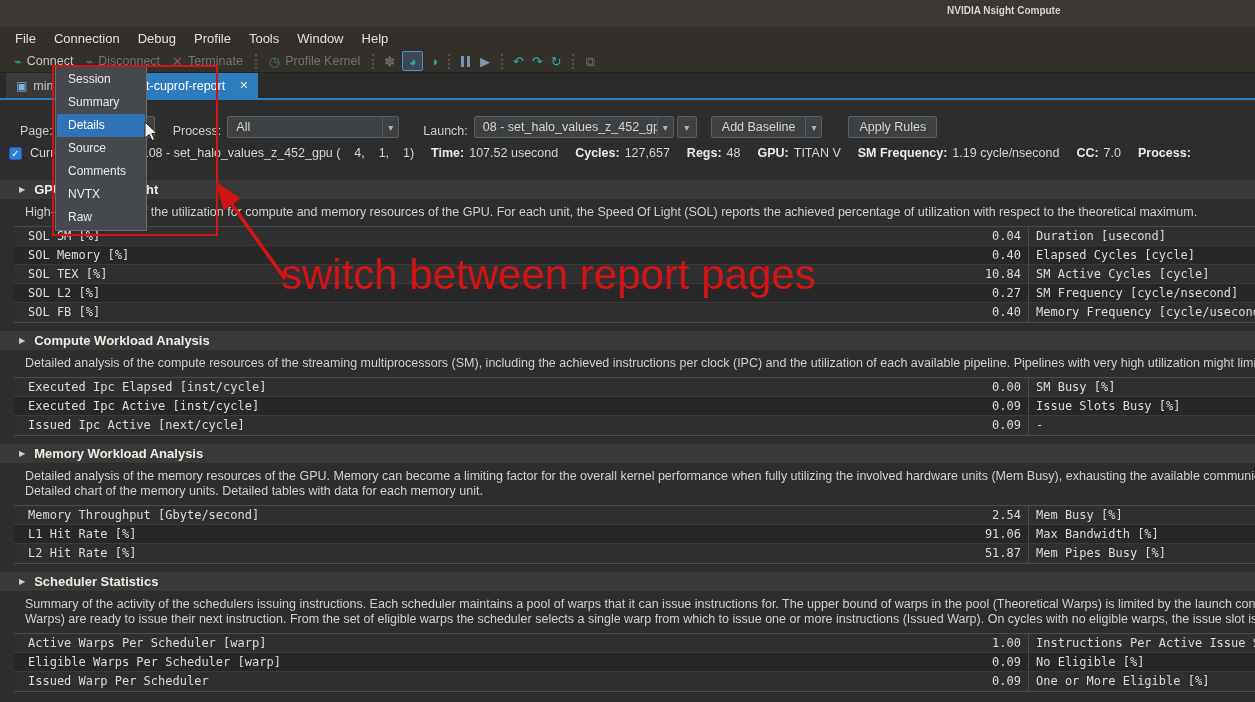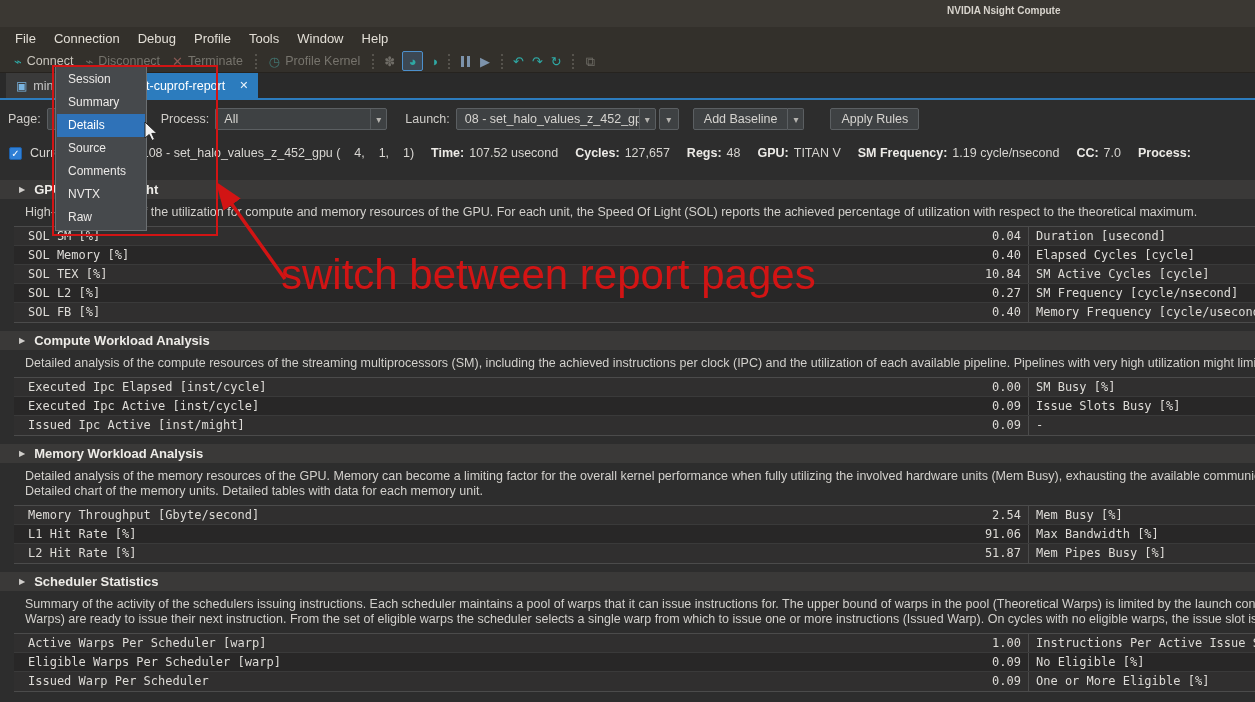--- a/index.html
+++ b/index.html
@@ -38,22 +38,22 @@
   
   #tabbar { top: 73px; height: 27px; background: #2a2a2a; border-bottom: 2px solid #2c7cbe;
             display: flex; align-items: flex-end; padding-left: 6px; }
   .tab { display: flex; align-items: center; gap: 6px; height: 25px; padding: 0 10px; font-size: 12.5px; }
   .tab.inactive { background: #3a3a3a; color: #c6c6c6; width: 128px; overflow: hidden; }
   .tab.active { background: #2c7cbe; color: #ffffff; margin-left: 2px; }
   .doc-icon { color: #7ab4e0; font-size: 12px; }
   .tab .close { margin-left: 8px; font-size: 11px; color: #e8f2fa; }
 
   
-  #pagebar { top: 100px; height: 38px; background: #2d2d2d; display: flex; align-items: center;
-             padding-left: 8px; font-size: 12.5px; color: #cfcdc9; white-space: nowrap; }
+  #pagebar { top: 100px; height: 38px; background: #2d2d2d; display: flex; align-items: flex-end;
+             padding-left: 20px; font-size: 12.5px; color: #cfcdc9; white-space: nowrap; }
   .label { margin-right: 6px; }
   .combo { display: flex; align-items: center; height: 22px; background: #3e4143;
            border: 1px solid #5b5f62; border-radius: 2px; color: #d6d4d0; }
   .combo .val { padding: 0 8px; flex: 1; overflow: hidden; }
   .combo .arr { align-self: stretch; display: flex; align-items: center; padding: 0 5px;
                 border-left: 1px solid #54585b; color: #b5b3af; font-size: 10px; }
   .btn { display: flex; align-items: center; height: 22px; padding: 0 10px; background: #3e4143;
          border: 1px solid #5b5f62; border-radius: 2px; color: #d6d4d0; }
   .split-arr { display: flex; align-items: center; justify-content: center; width: 16px; height: 22px;
                background: #3e4143; border: 1px solid #5b5f62; border-left: none;
@@ -175,21 +175,21 @@
     <span class="label">Page:</span>
     <div class="combo" style="width:96px;">
       <span class="val">Details</span>
       <span class="arr">▾</span>
     </div>
     <span class="label" style="margin-left:18px;">Process:</span>
     <div class="combo" style="width:172px;">
       <span class="val">All</span>
       <span class="arr">▾</span>
     </div>
-    <span class="label" style="margin-left:18px;">Launch:</span>
+    <span class="label" style="margin-left:24px;">Launch:</span>
     <div class="combo" style="width:200px;">
       <span class="val">08 - set_halo_values_z_452_gpu</span>
       <span class="arr">▾</span>
     </div>
     <div class="btn" style="width:20px;padding:0;justify-content:center;margin-left:3px;">
       <span style="font-size:10px;color:#b5b3af;">▾</span>
     </div>
     <div class="btn" style="margin-left:14px;border-radius:2px 0 0 2px;">
       <span>Add Baseline</span>
     </div>
@@ -271,21 +271,21 @@
             <span class="c1">Executed Ipc Elapsed [inst/cycle]</span>
             <span class="c2">0.00</span>
             <span class="c3">SM Busy [%]</span>
           </div>
           <div class="mrow">
             <span class="c1">Executed Ipc Active [inst/cycle]</span>
             <span class="c2">0.09</span>
             <span class="c3">Issue Slots Busy [%]</span>
           </div>
           <div class="mrow">
-            <span class="c1">Issued Ipc Active [inst/might]</span>
+            <span class="c1">Issued Ipc Active [next/cycle]</span>
             <span class="c2">0.09</span>
             <span class="c3">-</span>
           </div>
         </div>
       </div>
 
       <div class="section">
         <div class="sec-header">
           <span class="tri">▶</span>
           <span class="sec-title">Memory Workload Analysis</span>

